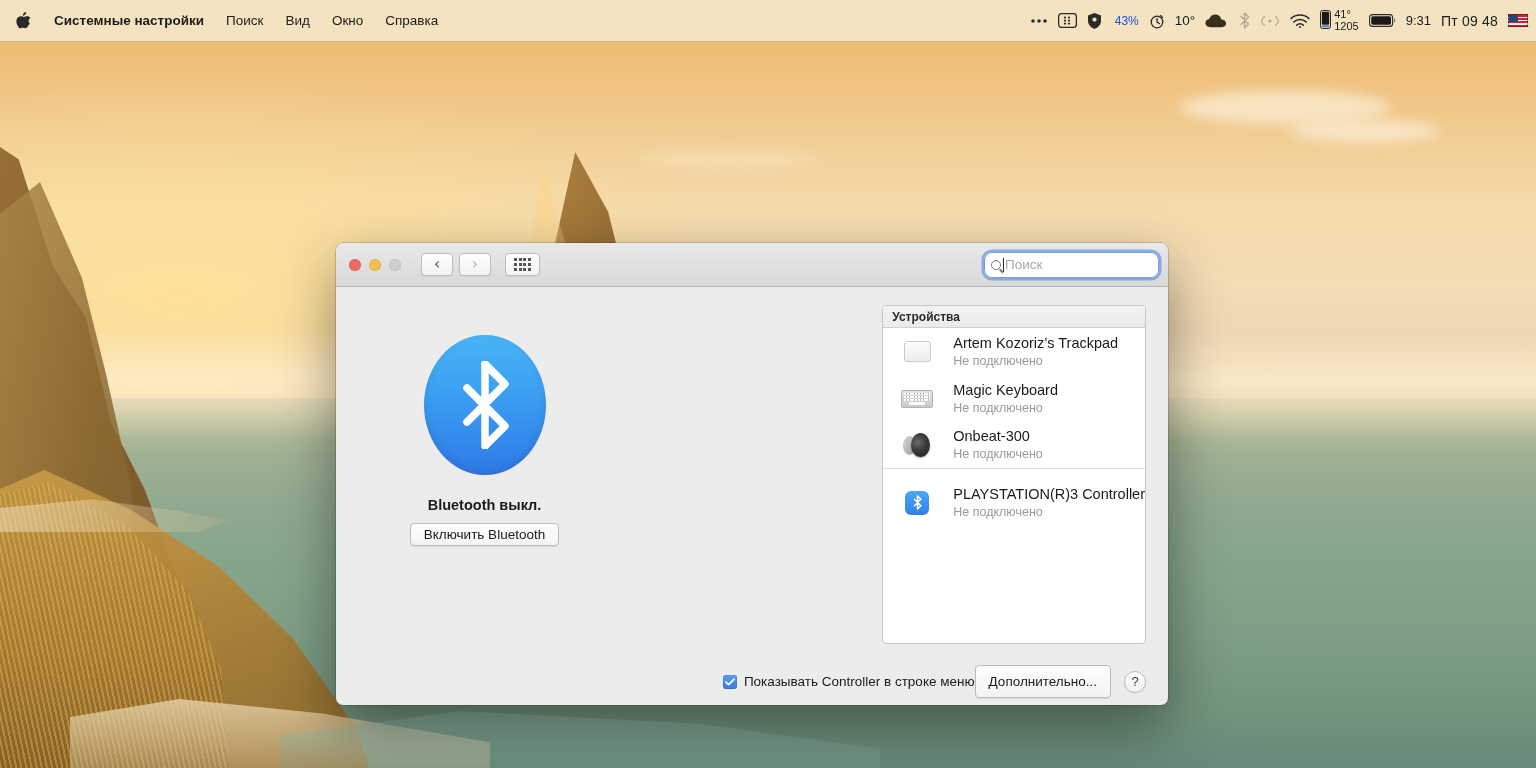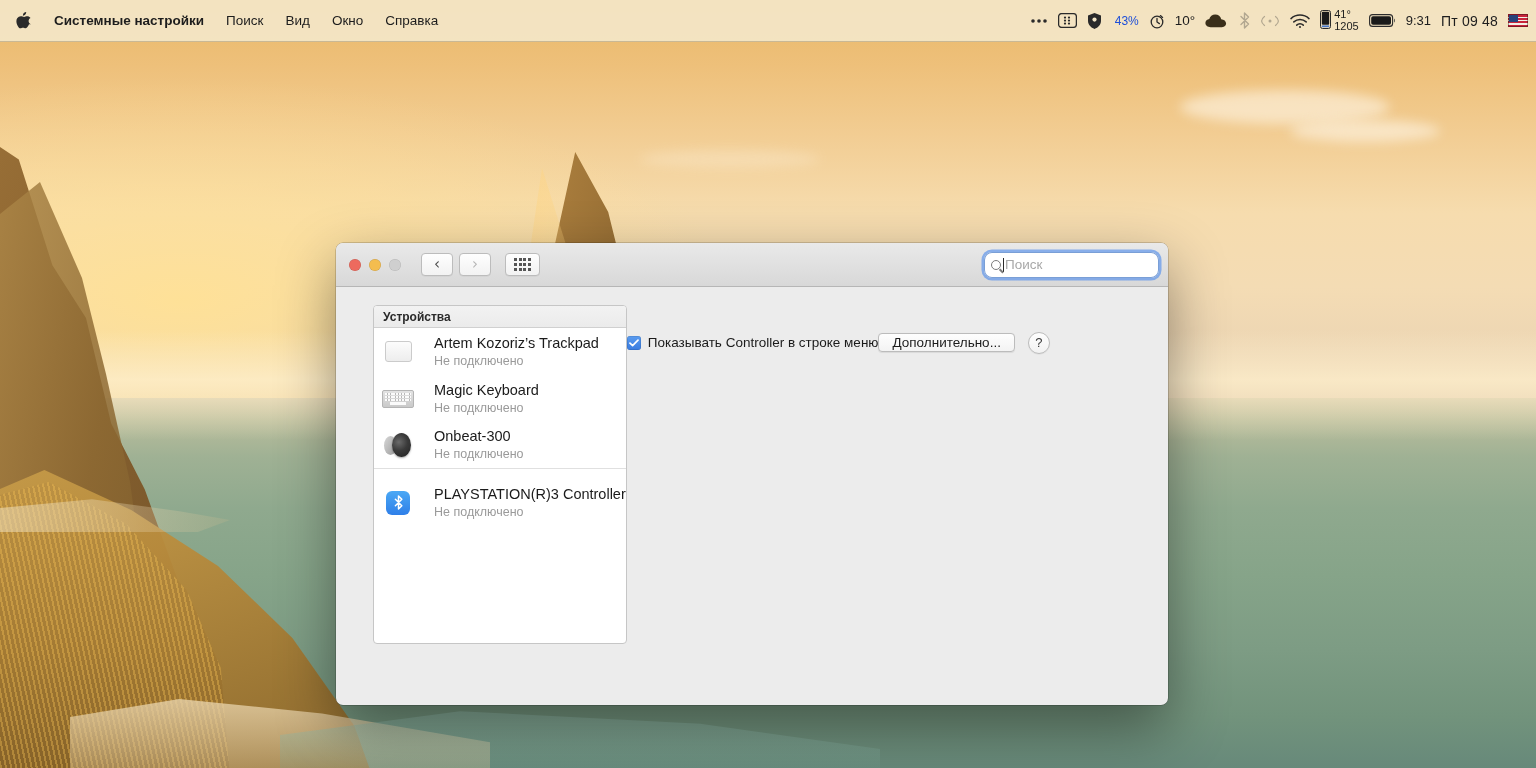--- a/index.html
+++ b/index.html
@@ -197,34 +197,34 @@
   }
   .bt-toggle {
     margin-top:10px; height:23px; padding:0 13px;
     background:linear-gradient(180deg,#fefefe,#f3f3f3);
     border:1px solid #bcbcbc; border-radius:4px;
     font-size:13.5px; color:#1b1b1b;
     display:flex; align-items:center; justify-content:center;
     box-shadow:0 .5px .8px rgba(0,0,0,.08);
   }
 
-  .right-pane { flex:1; display:flex; padding-left:15px; }
+  .right-pane { flex:1; display:flex; flex-direction:column; padding-left:15px;align-items:flex-end; }
   .dev-box {
     background:#fff; border:1px solid #c6c6c6; border-radius:4px;
     height:339px; overflow:hidden; display:flex; flex-direction:column;
   }
   .dev-header {
     height:22px; background:linear-gradient(180deg,#f2f2f2,#ebebeb);
     border-bottom:1px solid #d0d0d0;
     display:flex; align-items:center; padding-left:9px;
     font-size:12px; font-weight:bold; color:#2a2a2a;
   }
   .dev-list { flex:1; }
   .dev-row {
-    display:flex; align-items:center; height:47px; padding-left:4px;
+    display:flex; align-items:center; height:47px; padding-left:14px;
   }
   .dev-row.sep { border-bottom:1px solid #e0e0e0; }
   .dev-row.group-gap { margin-top:10px; }
   .dev-icon { width:40px; flex:none; display:flex; align-items:center; justify-content:center; }
   .dev-text { padding-left:16px; }
   .dev-name { font-size:14.5px; color:#1b1b1b; line-height:1.25; }
   .dev-sub { font-size:12.5px; color:#9a9a9a; line-height:1.35; margin-top:1px; }
 
   
   .ic-trackpad {
@@ -268,21 +268,21 @@
   .chk {
     width:14px; height:14px; border-radius:3px;
     background:linear-gradient(180deg,#5a9cf0,#3a7ce0);
     display:flex; align-items:center; justify-content:center;
     box-shadow:inset 0 0 0 .5px rgba(0,0,0,.18);
   }
   .chk svg { display:block; }
   .chk-label { font-size:13.5px; color:#1b1b1b; }
   .btn-group { margin-left:auto; display:flex; align-items:center; gap:13px; }
   .btn-more {
-    height:19px; padding:0 13px;
+    height:33px; padding:0 13px;
     background:linear-gradient(180deg,#fefefe,#f3f3f3);
     border:1px solid #bcbcbc; border-radius:4px;
     font-size:13.5px; color:#1b1b1b;
     display:flex; align-items:center;
     box-shadow:0 .5px .8px rgba(0,0,0,.08);
   }
   .btn-help {
     width:22px; height:22px; border-radius:50%;
     background:linear-gradient(180deg,#fefefe,#f2f2f2);
     border:1px solid #bcbcbc;
@@ -454,20 +454,29 @@
       <div class="search-field">
         <span class="mag"></span>
         <span class="caret"></span>
         <span class="ph">Поиск</span>
       </div>
     </div>
   </div>
 
   <div id="content">
 
+    <div class="left-pane">
+      <div class="bt-logo">
+        <svg width="54" height="88" viewBox="0 0 54 88" aria-hidden="true">
+          <path d="M27 3 L27 85 L47 65 L9 27 M27 3 L47 23 L9 61" fill="none" stroke="#ffffff" stroke-width="7.5" stroke-linejoin="round" stroke-linecap="round"></path>
+        </svg>
+      </div>
+      <div class="bt-status">Bluetooth выкл.</div>
+      <div class="bt-toggle">Включить Bluetooth</div>
+    </div>
 
     <div class="right-pane">
       <div class="dev-box">
         <div class="dev-header">Устройства</div>
         <div class="dev-list">
 
           <div class="dev-row">
             <span class="dev-icon">
               <span class="ic-trackpad"></span>
             </span>

